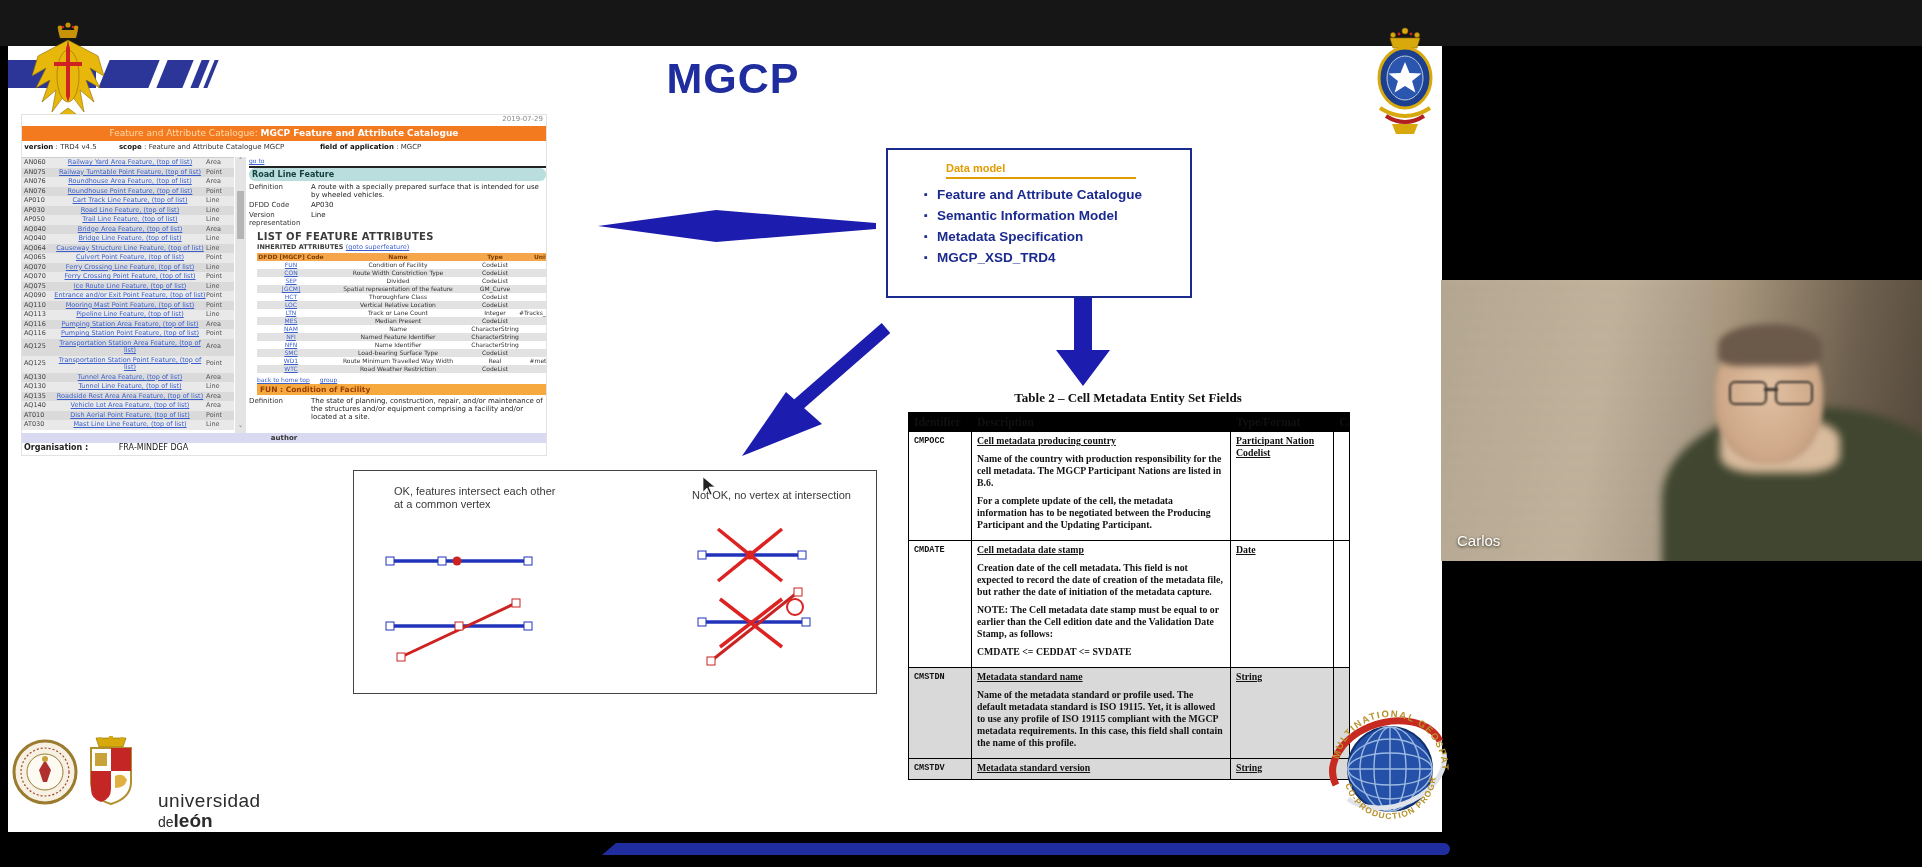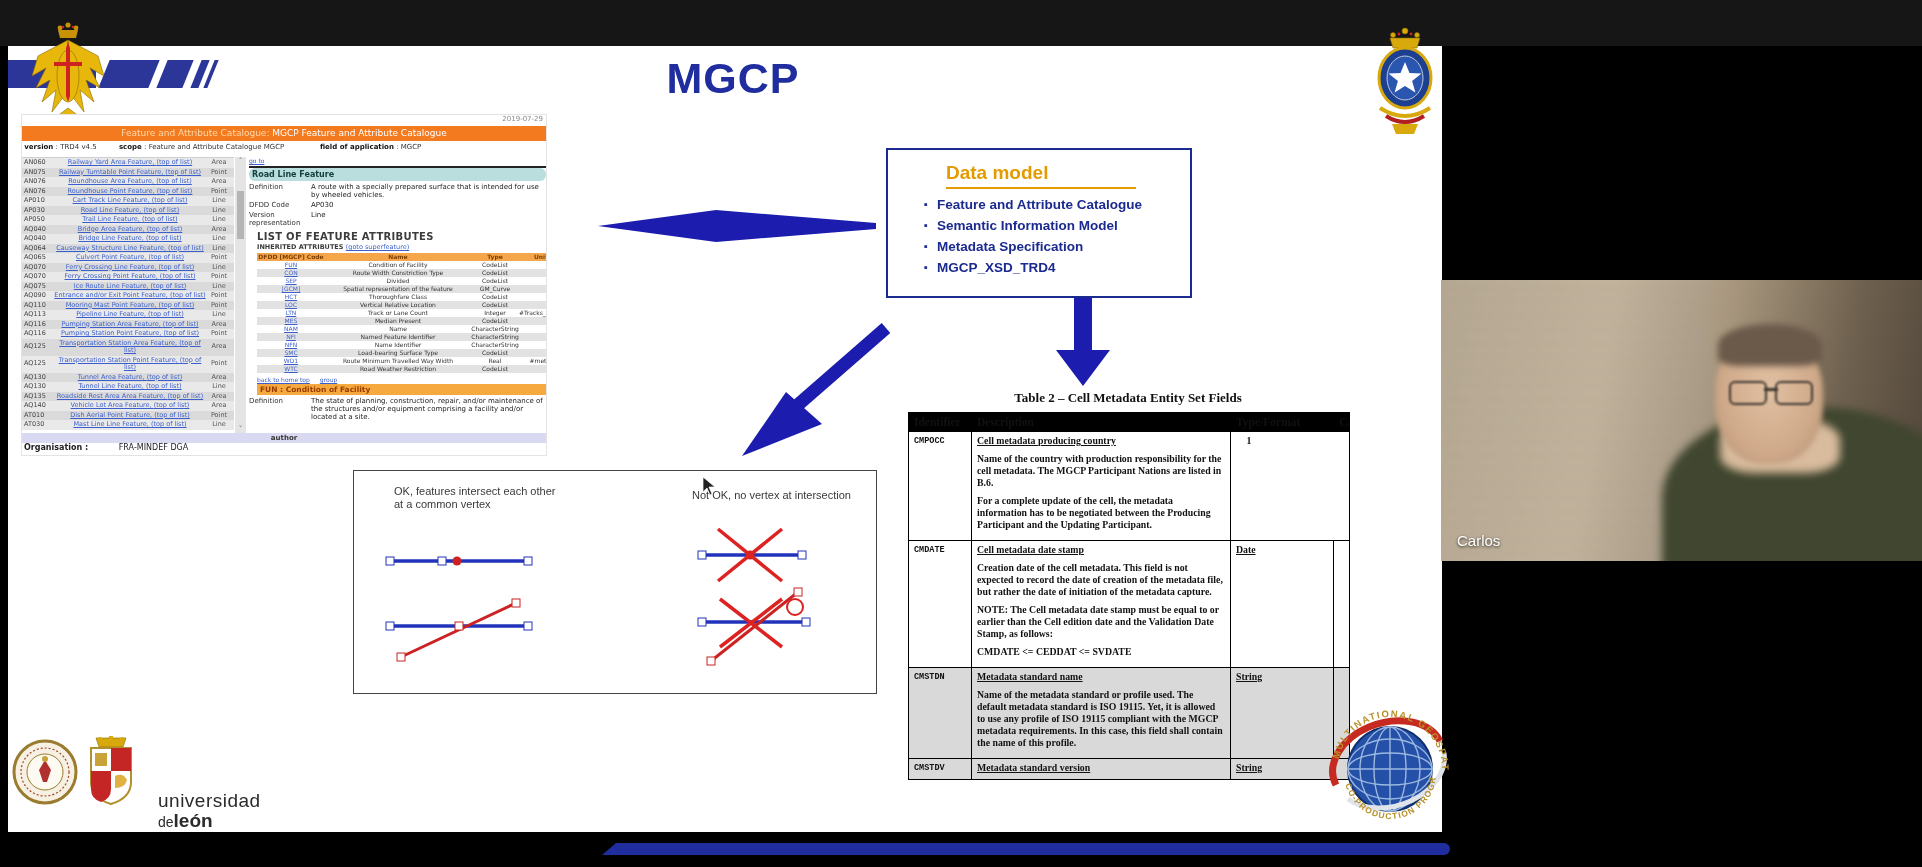--- a/index.html
+++ b/index.html
@@ -16,33 +16,33 @@
   #slide-title{left:560px;top:8px;width:330px;text-align:center;color:#1f2d9e;
                font-size:43px;font-weight:bold;letter-spacing:1px;}
 
   
   #doc{left:14px;top:69px;width:524px;height:340px;background:#fff;font-family:"DejaVu Sans",sans-serif;
        box-shadow:0 0 0 1px #e3e3e3;overflow:hidden;}
   #doc-date{position:absolute;top:0px;right:3px;font-size:7px;color:#8a8a8a;}
   #doc-header{position:absolute;top:11px;left:0;width:524px;height:15px;background:#f47a20;
               text-align:center;font-size:9px;line-height:15px;white-space:nowrap;overflow:hidden;}
   #doc-header .pfx{color:#ffd9a8;}
-  #doc-header .ttl{color:#ffffff;font-weight:normal;}
+  #doc-header .ttl{color:#ffffff;font-weight:bold;}
   #doc-meta{position:absolute;top:26px;left:0;width:524px;height:13px;font-size:7px;color:#333;
             line-height:13px;white-space:nowrap;}
   #doc-meta b{color:#111;}
   #feature-list{position:absolute;top:42px;left:0;width:212px;height:276px;overflow:hidden;
                 border-top:1px solid #cfcfcf;}
   .frow{display:flex;align-items:center;font-size:6.5px;line-height:7.5px;padding:1px 2px;}
   .frow.odd{background:#e9e9e9;}
   .frow.even{background:#dadada;}
   .fcode{width:30px;color:#444;flex:none;}
   .fname{flex:1;text-align:center;color:#3a5fcd;}
   .fname a{color:#3a5fcd;text-decoration:underline;}
-  .ftype{width:26px;color:#555;text-align:center;flex:none;}
+  .ftype{width:26px;color:#555;text-align:left;flex:none;}
   #doc-scroll{position:absolute;top:42px;left:213px;width:11px;height:276px;background:#e4e4e4;
               font-size:7px;color:#555;text-align:center;}
   #doc-scroll .thumb{position:absolute;top:34px;left:2px;width:7px;height:48px;background:#b5b5b5;}
   #detail{position:absolute;top:42px;left:227px;width:297px;height:276px;overflow:hidden;font-size:7px;color:#333;}
   #detail .goto{color:#3a5fcd;text-decoration:underline;font-size:6px;}
   #detail .rule{height:2px;background:#222;margin:1px 0 0 0;}
   .teal-bar{background:#b9dedd;color:#17403f;font-weight:bold;font-size:8px;padding:2px 3px;border-radius:6px;}
   .defrow{display:flex;margin-top:2px;}
   .defrow .lbl{width:62px;flex:none;color:#333;}
   .defrow .val{flex:1;color:#222;}
@@ -62,21 +62,21 @@
   #attr-links{font-size:6px;margin:3px 0 1px 8px;}
   #attr-links a{color:#3a5fcd;text-decoration:underline;margin-right:8px;}
   .orange-bar{background:#f5a93f;color:#9a3c00;font-weight:bold;font-size:7.5px;padding:1px 3px;margin-left:8px;}
   #author-bar{position:absolute;top:318px;left:0;width:524px;height:10px;background:#d9d9f2;
               text-align:center;font-size:7px;font-weight:bold;color:#333;line-height:10px;}
   #org-row{position:absolute;top:328px;left:2px;font-size:8px;color:#222;}
   #org-row b{margin-right:28px;}
 
   
   #dm-box{left:878px;top:102px;width:302px;height:146px;border:2px solid #1b2a8f;background:#fff;}
-  #dm-title{margin:12px 0 0 58px;color:#e39b00;font-weight:bold;font-size:19px;}
+  #dm-title{margin:12px 0 0 58px;color:#e39b00;font-weight:bold;font-size:11px;}
   #dm-underline{margin:3px 0 0 58px;width:190px;height:2px;background:#e39b00;}
   #dm-list{margin:8px 0 0 36px;padding:0;list-style:none;}
   #dm-list li{color:#1b2a8f;font-weight:bold;font-size:13.5px;margin-bottom:6px;}
   #dm-list li::before{content:"▪";margin-right:9px;font-size:11px;position:relative;top:-1px;}
 
   .navy{fill:#1c1cae;}
 
   
   #t2-title{left:900px;top:344px;width:440px;text-align:center;font-family:"Liberation Serif",serif;
             font-weight:bold;font-size:13px;color:#111;}
@@ -515,20 +515,21 @@
           <div class="t2c c3" style="font-family: &quot;Liberation Serif&quot;, serif; font-size: 11.5px;">Type/Format</div>
           <div class="t2c c4" style="font-family: &quot;Liberation Serif&quot;, serif; font-size: 11.5px;">Card</div>
         </div>
         <div class="t2row">
           <div class="t2c c1">CMPOCC</div>
           <div class="t2c c2">
             <p><span class="t2heading">Cell metadata producing country</span></p>
             <p>Name of the country with production responsibility for the cell metadata. The MGCP Participant Nations are listed in B.6.</p>
             <p>For a complete update of the cell, the metadata information has to be negotiated between the Producing Participant and the Updating Participant.</p>
           </div>
+          <div class="t2c c3"><span class="t2typ">Participant Nation Codelist</span></div>
           <div class="t2c c4">1</div>
         </div>
         <div class="t2row">
           <div class="t2c c1">CMDATE</div>
           <div class="t2c c2">
             <p><span class="t2heading">Cell metadata date stamp</span></p>
             <p>Creation date of the cell metadata. This field is not expected to record the date of creation of the metadata file, but rather the date of initiation of the metadata capture.</p>
             <p>NOTE: The Cell metadata date stamp must be equal to or earlier than the Cell edition date and the Validation Date Stamp, as follows:</p>
             <p>CMDATE &lt;= CEDDAT &lt;= SVDATE</p>
           </div>

